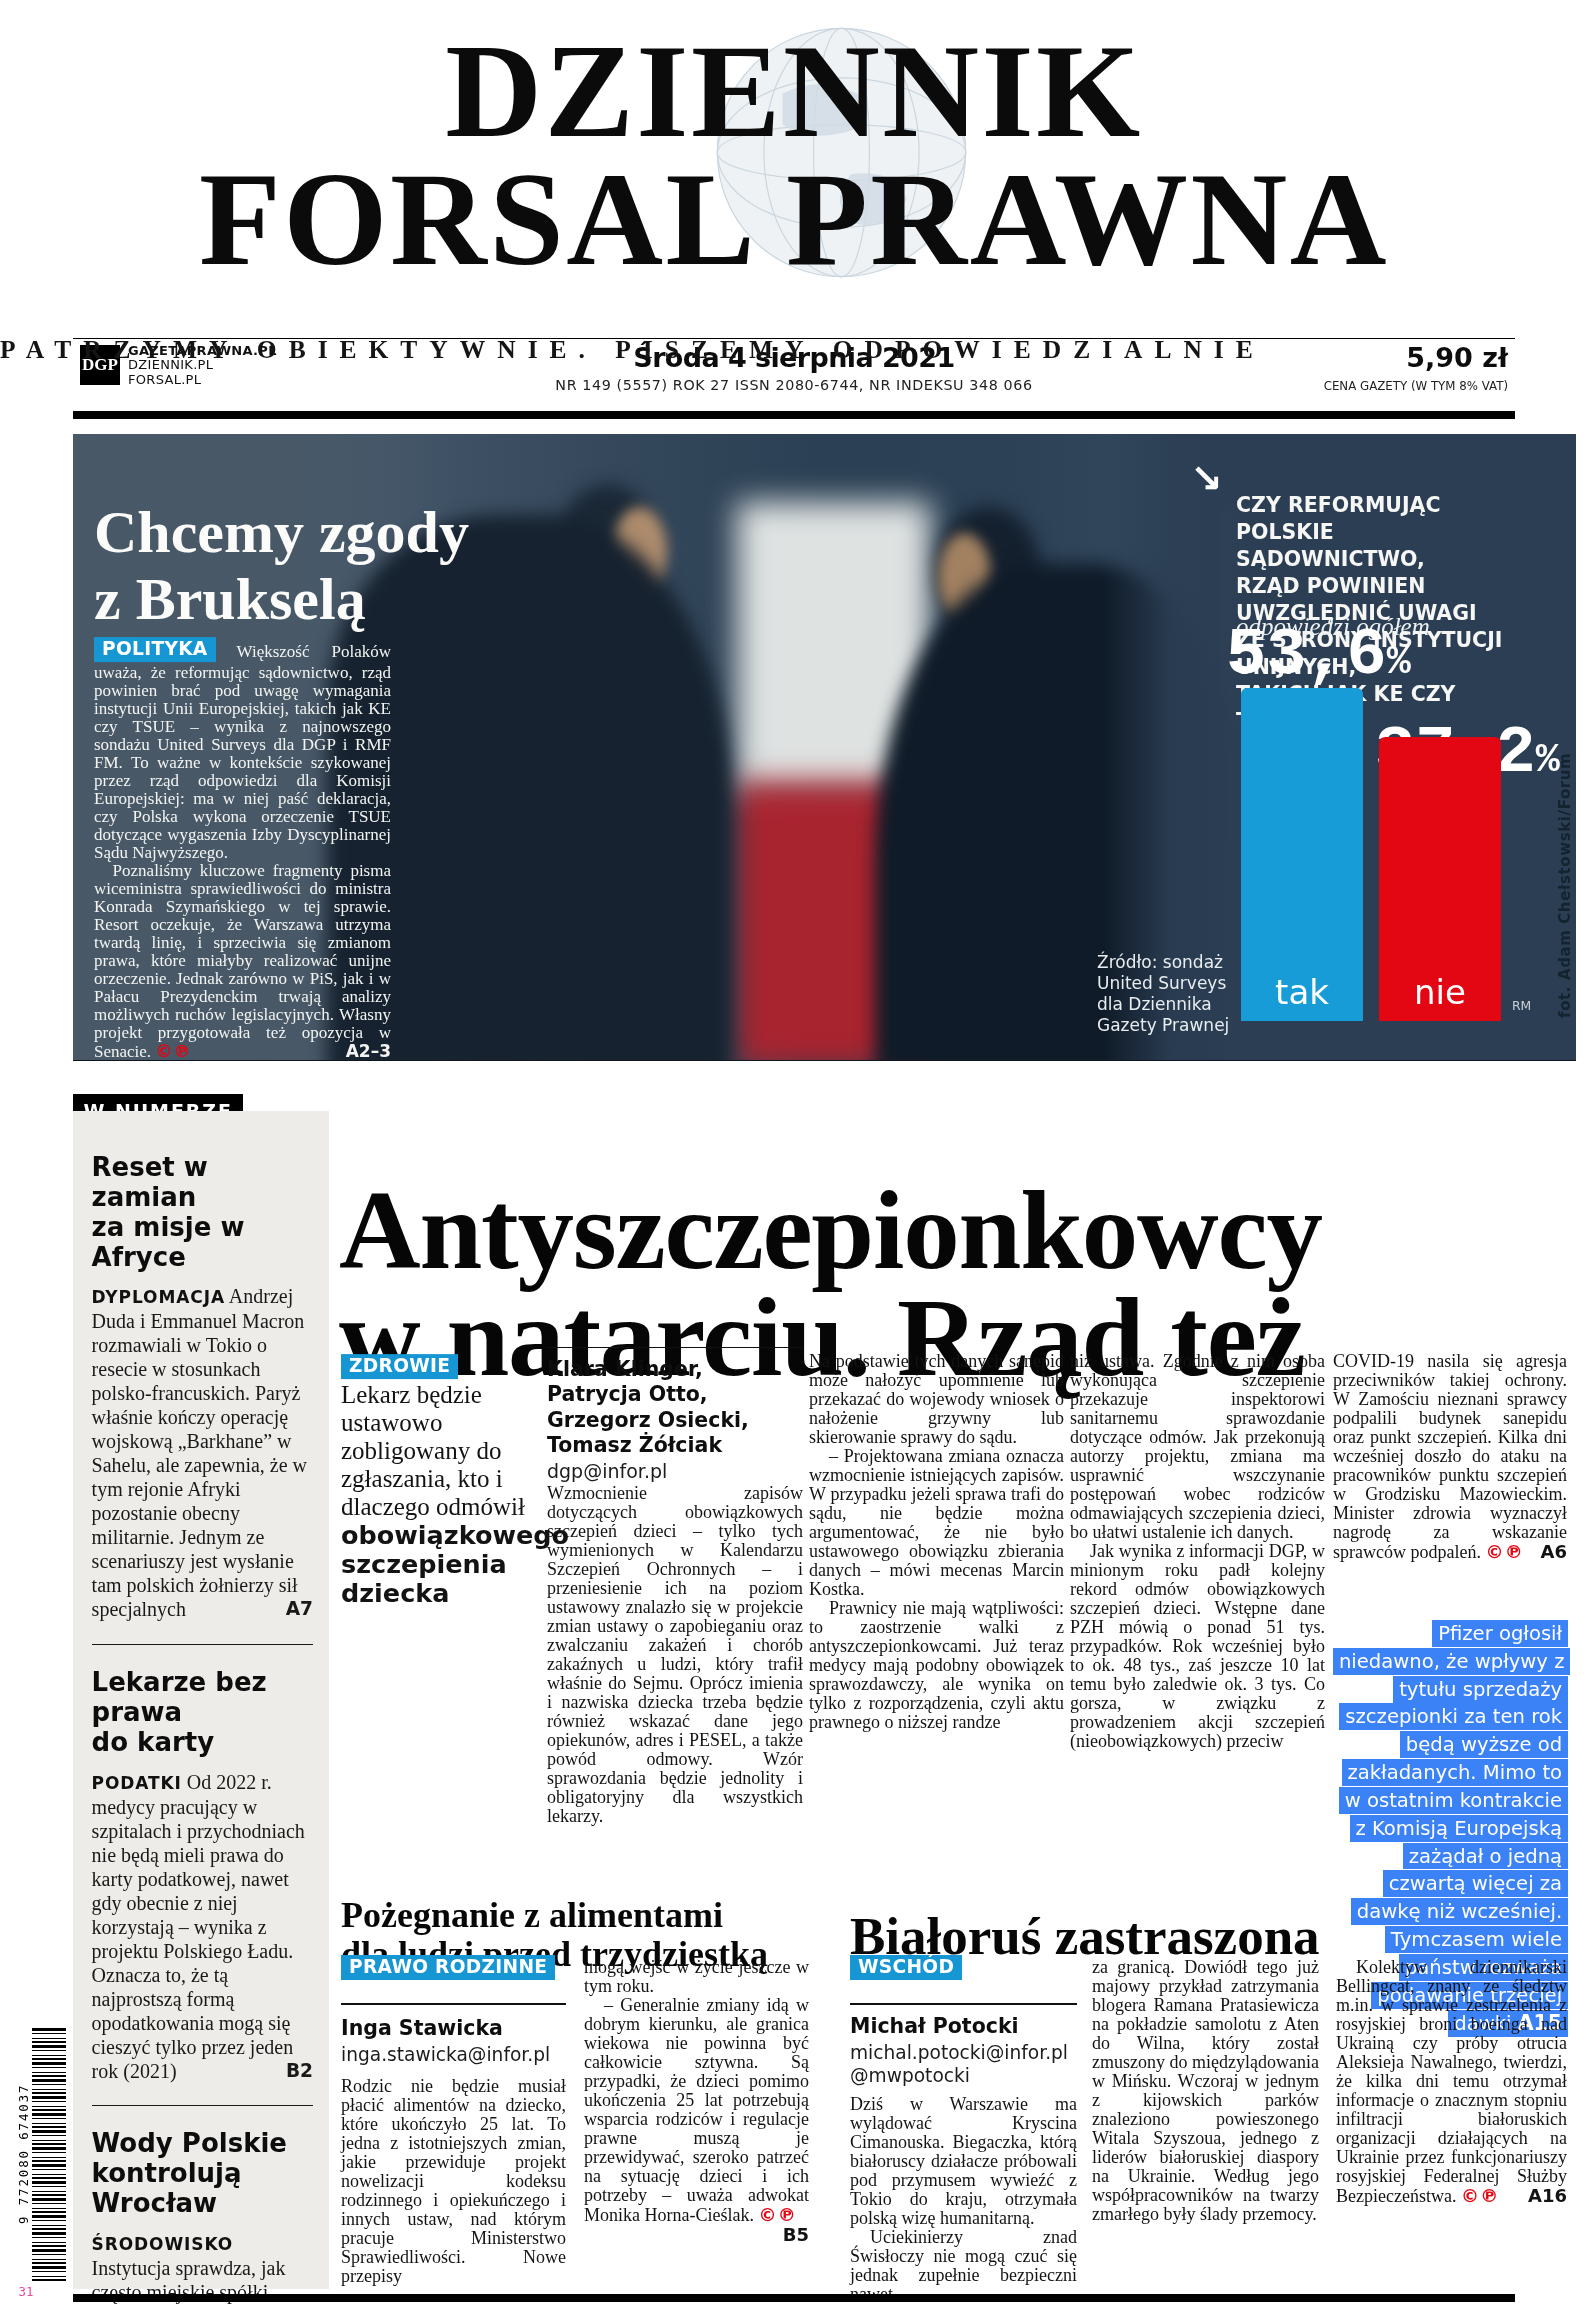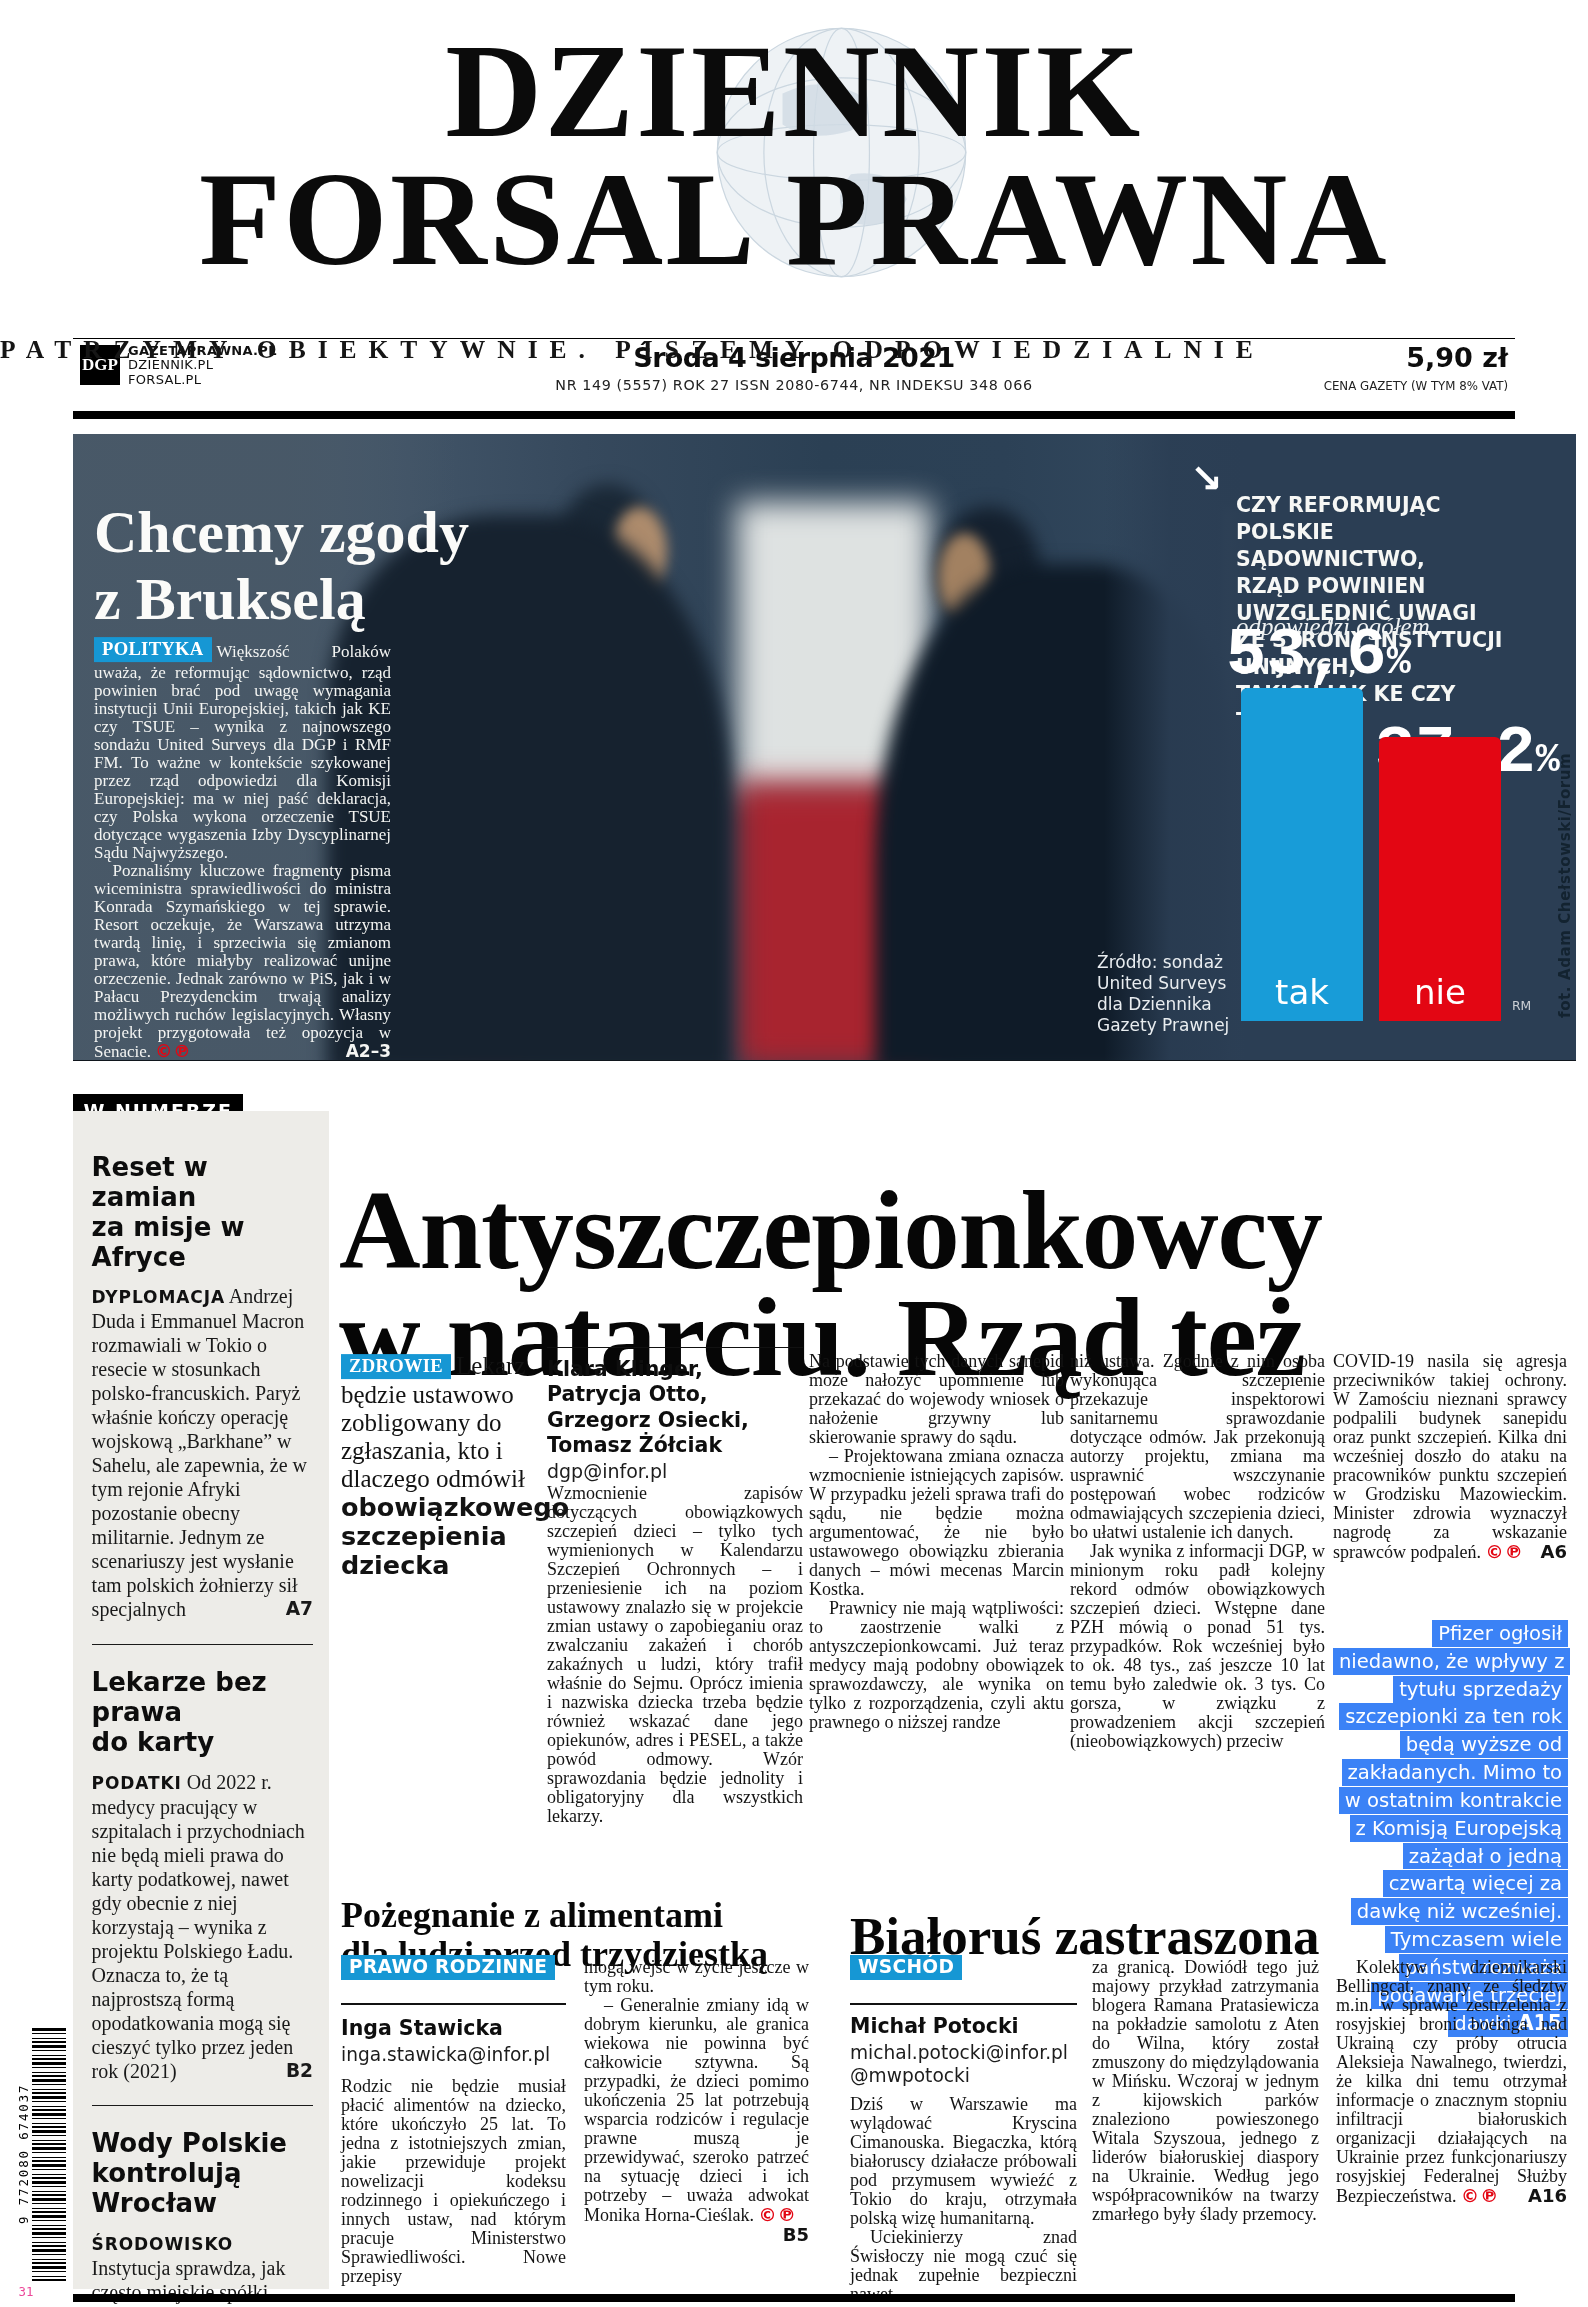--- a/index.html
+++ b/index.html
@@ -50,21 +50,21 @@
                 background:linear-gradient(90deg,rgba(72,88,103,.95) 55%,rgba(72,88,103,0) 100%);}
   .band-headline{position:absolute;left:21px;top:25px;color:#fbfbf9;font-weight:bold;font-size:60px;
                  line-height:67px;letter-spacing:0;}
   .band-headline span{display:block;}
   .band-article{position:absolute;left:21px;top:205px;width:297px;color:#f4f5f3;font-size:17px;
                 line-height:18px;text-align:justify;hyphens:auto;}
   .band-article p{margin:0;}
   .band-article p.ind{text-indent:18.6px;}
   .chip{display:inline-block;background:#1697d4;color:#fff;font-family:"DejaVu Sans",sans-serif;
         font-weight:bold;font-size:18.6px;line-height:18.6px;padding:3.1px 8px 3.7px;letter-spacing:0.3px;}
-  .chip-inline{margin-right:5px;transform:translateY(-1.9px);font-family:Liberation Serif, serif;}
+  .chip-inline{margin-right:21px;transform:translateY(-1.9px);}
   .cp{color:#e30613;font-family:"DejaVu Sans",sans-serif;font-weight:bold;letter-spacing:1.2px;}
   .ref{font-family:"DejaVu Sans",sans-serif;font-weight:bold;color:inherit;}
   .fr{float:right;}
   .poll-arrow{position:absolute;left:1117px;top:22.4px;color:#fff;font-family:"DejaVu Sans",sans-serif;
               font-size:39px;font-weight:bold;}
   .poll-q{position:absolute;left:1163px;top:16px;width:292px;color:#f6f7f5;font-family:"DejaVu Sans",sans-serif;
           font-weight:bold;font-size:20.5px;line-height:27px;white-space:pre-line;margin-top:42px;}
   .poll-sub{position:absolute;left:1163px;top:179px;color:#eef1f2;font-style:italic;font-size:25px;}
   .pct{position:absolute;color:#fff;font-family:Liberation Mono, monospace;font-weight:bold;font-size:67px;white-space:nowrap;}
   .pct .u{font-size:40px;}

